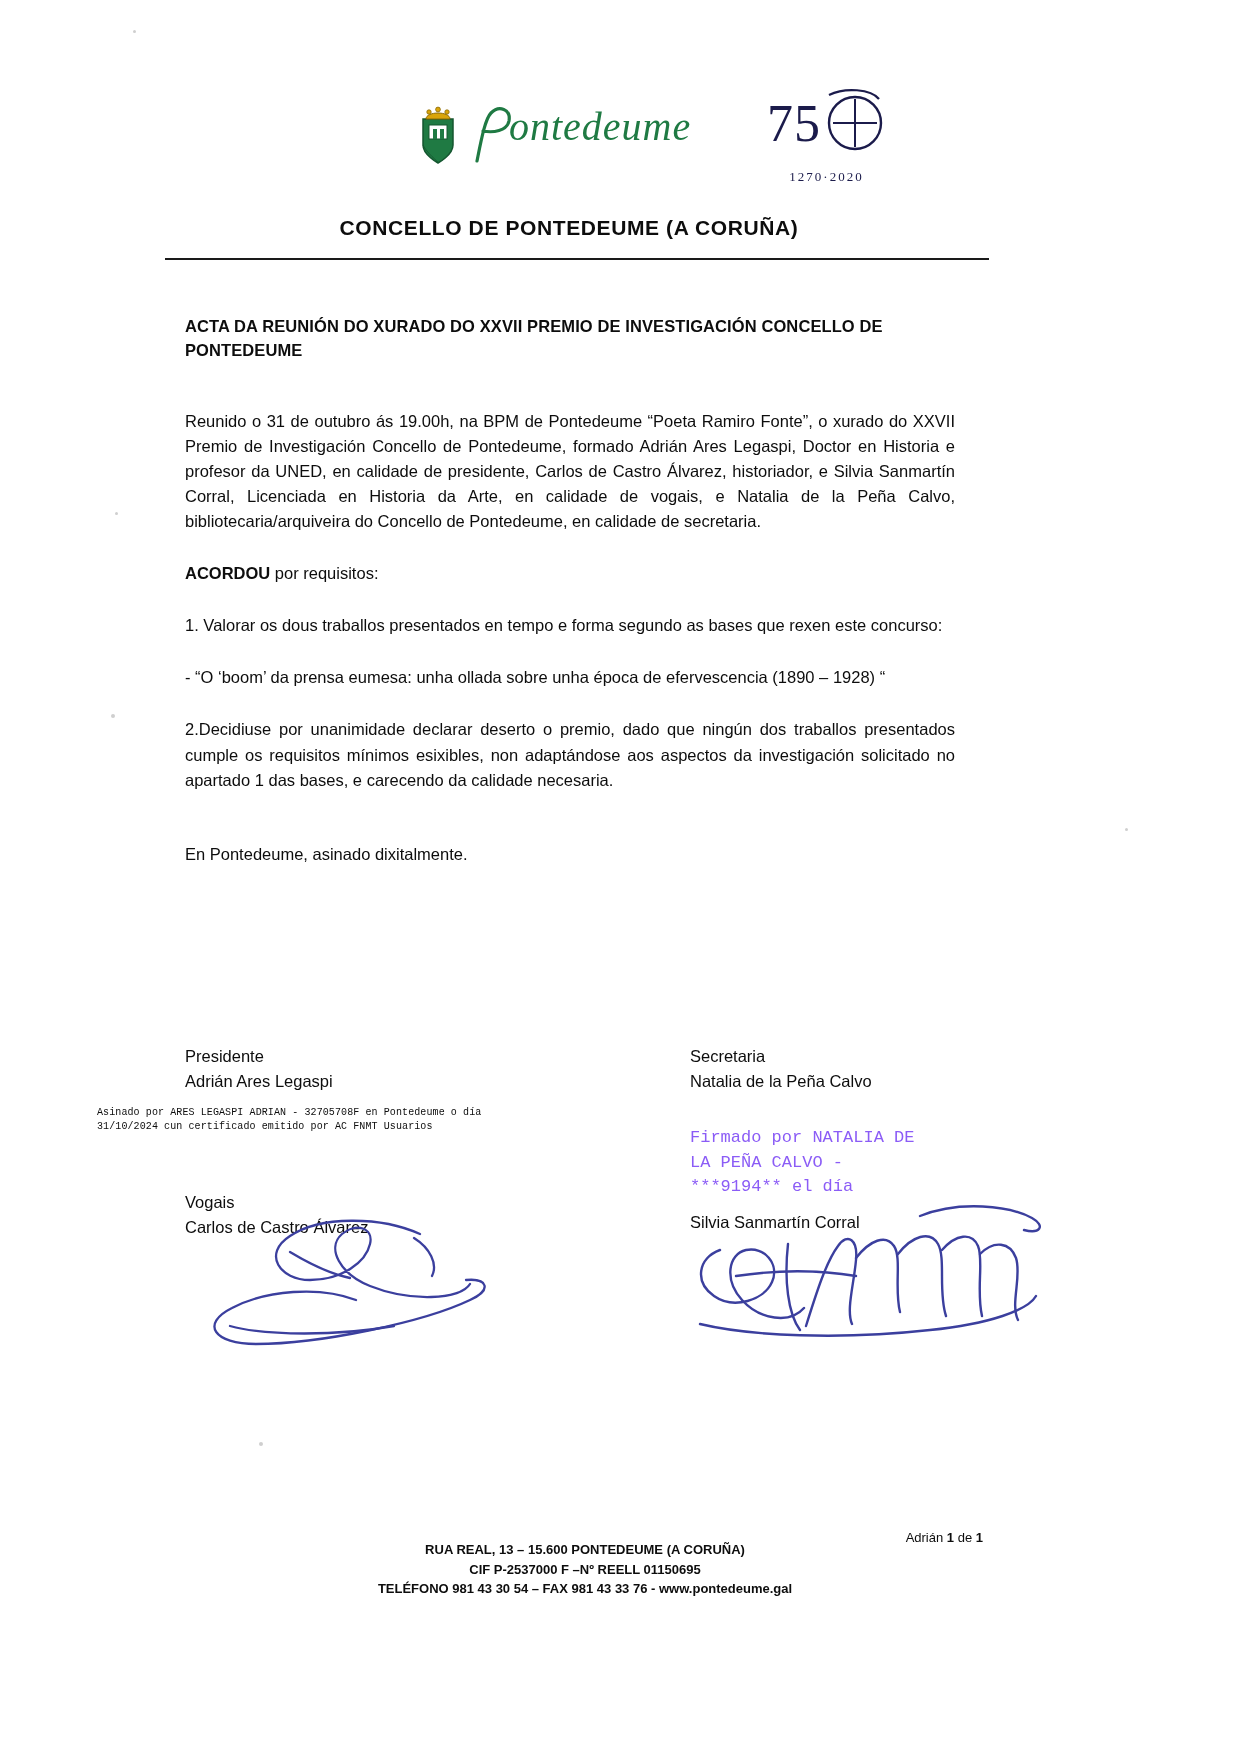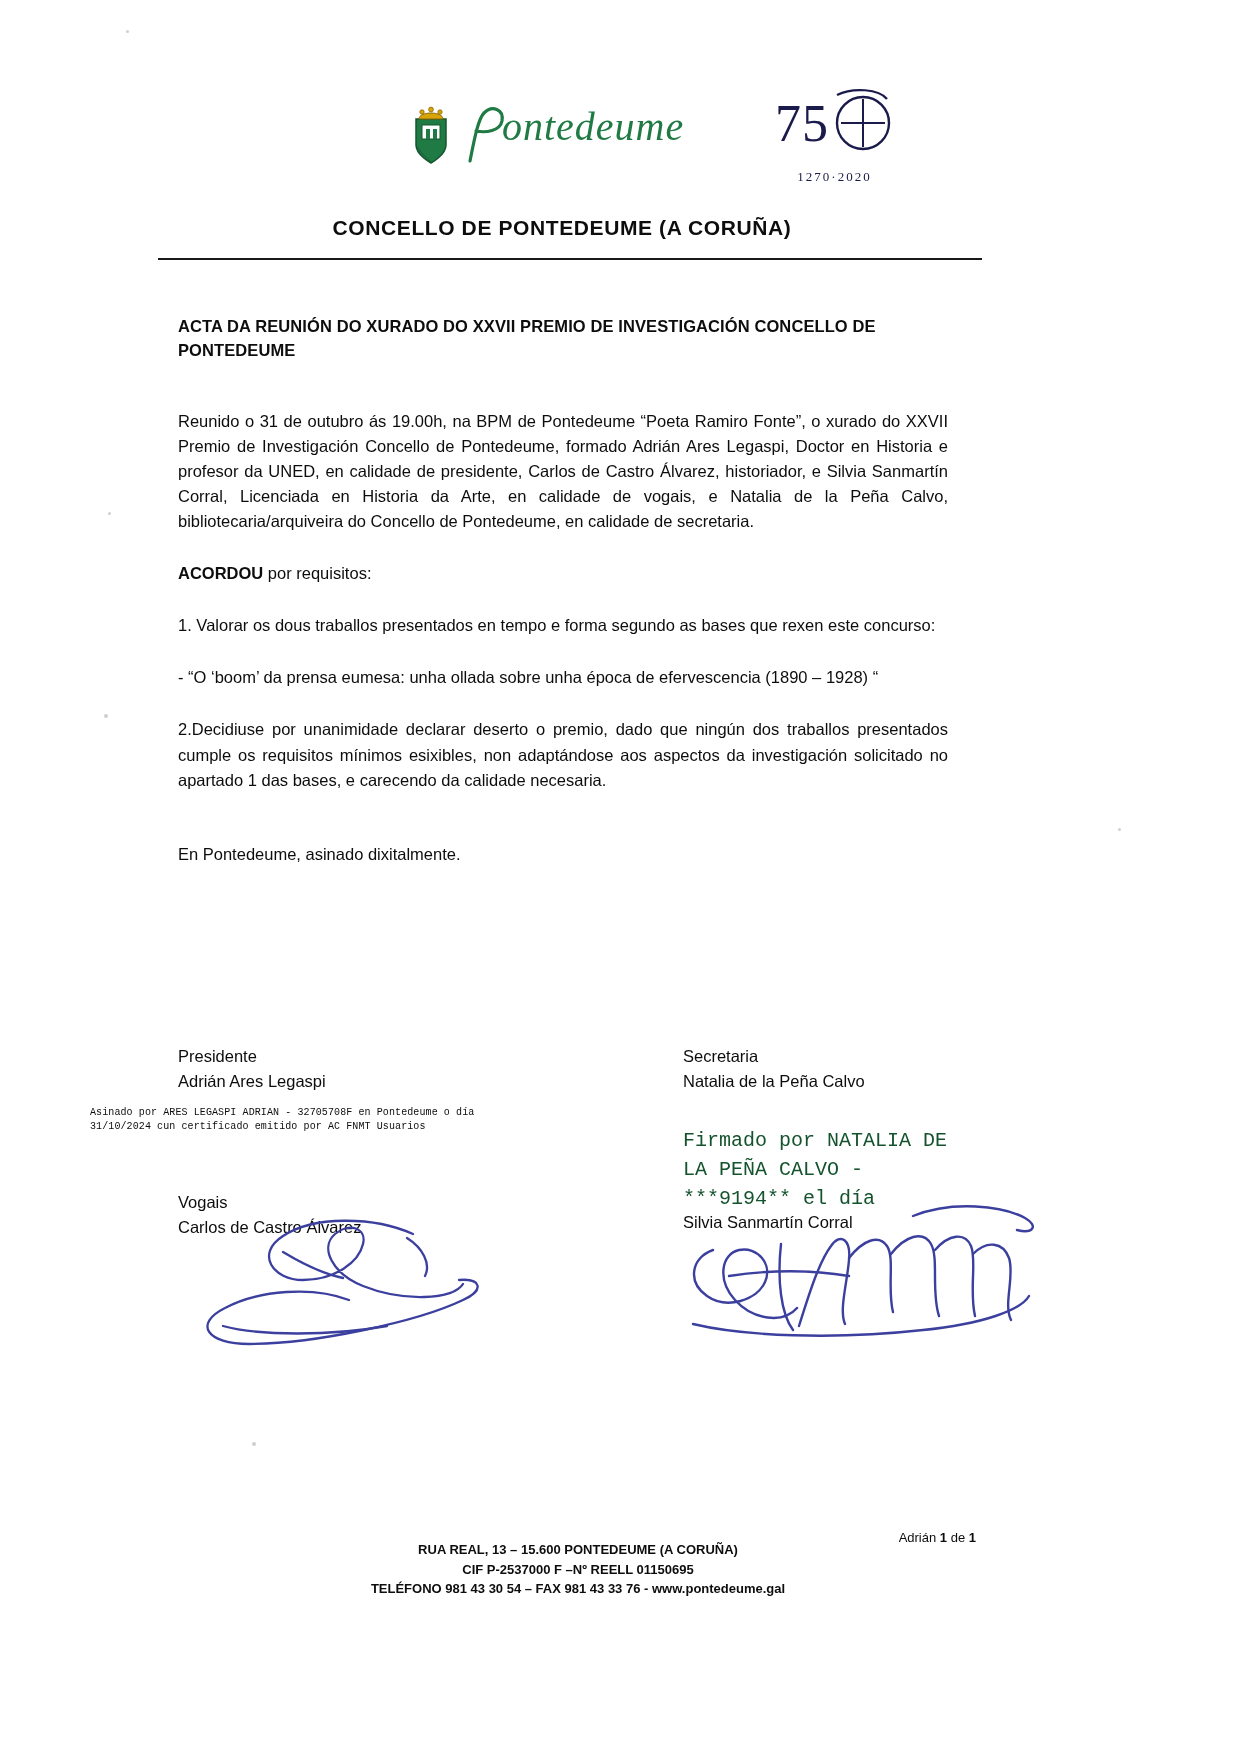--- a/index.html
+++ b/index.html
@@ -14,20 +14,21 @@
     color: #0d0d0d;
     position: relative;
     overflow: hidden;
   }
 
   .page {
     position: relative;
     width: 1124px;
     height: 1755px;
     box-sizing: border-box;
+    margin-left: 7px;
   }
 
   
   .header {
     position: relative;
     height: 200px;
   }
 
   .logo-block {
     position: absolute;
@@ -47,21 +48,21 @@
     font-style: italic;
     font-size: 40px;
     color: #1f7a43;
     letter-spacing: 1px;
     line-height: 1;
     white-space: nowrap;
   }
 
   .anniversary {
     position: absolute;
-    right: 222px;
+    right: 237px;
     top: 85px;
     width: 135px;
     text-align: center;
     color: #1b1b4b;
   }
   .anniversary .years {
     font-family: "Liberation Serif", serif;
     font-size: 13px;
     letter-spacing: 2px;
     margin-top: 2px;
@@ -146,23 +147,23 @@
     letter-spacing: 0.1px;
     white-space: pre-line;
     position: absolute;
     left: -88px;
     top: 52px;
     width: 500px;
   }
 
   .cert-stamp-right {
     font-family: "Liberation Mono", monospace;
-    font-size: 20px;
+    font-size: 17px;
     line-height: 1.45;
-    color: #14532d;
+    color: #8b5cf6;
     position: absolute;
     left: 0;
     top: 82px;
     white-space: pre-line;
   }
 
   .vogais-left {
     position: absolute;
     left: 0;
     top: 146px;

